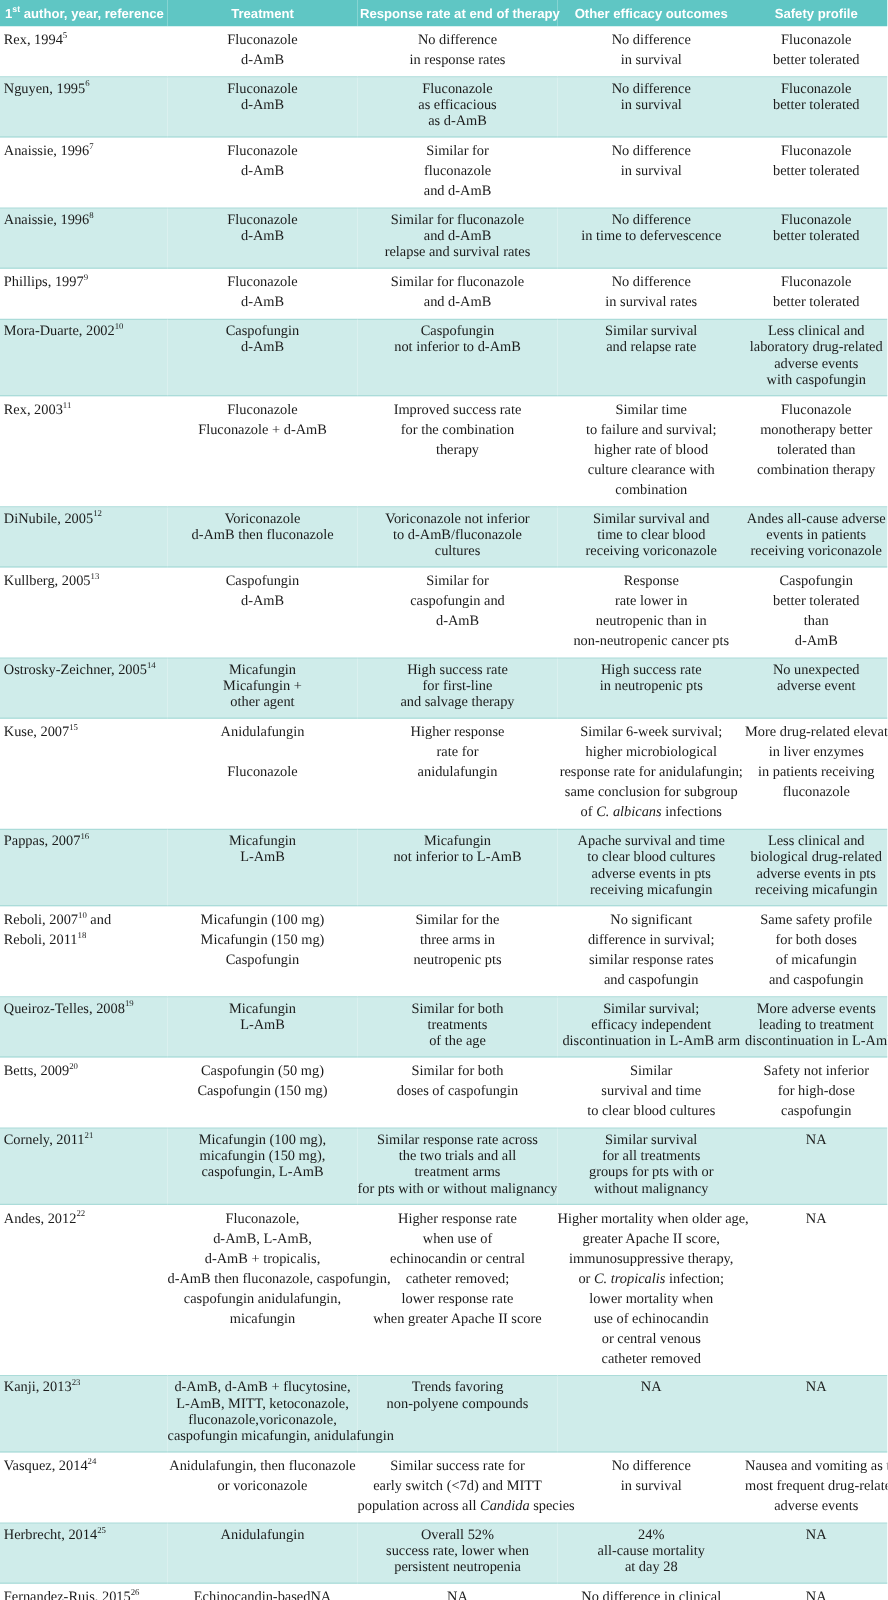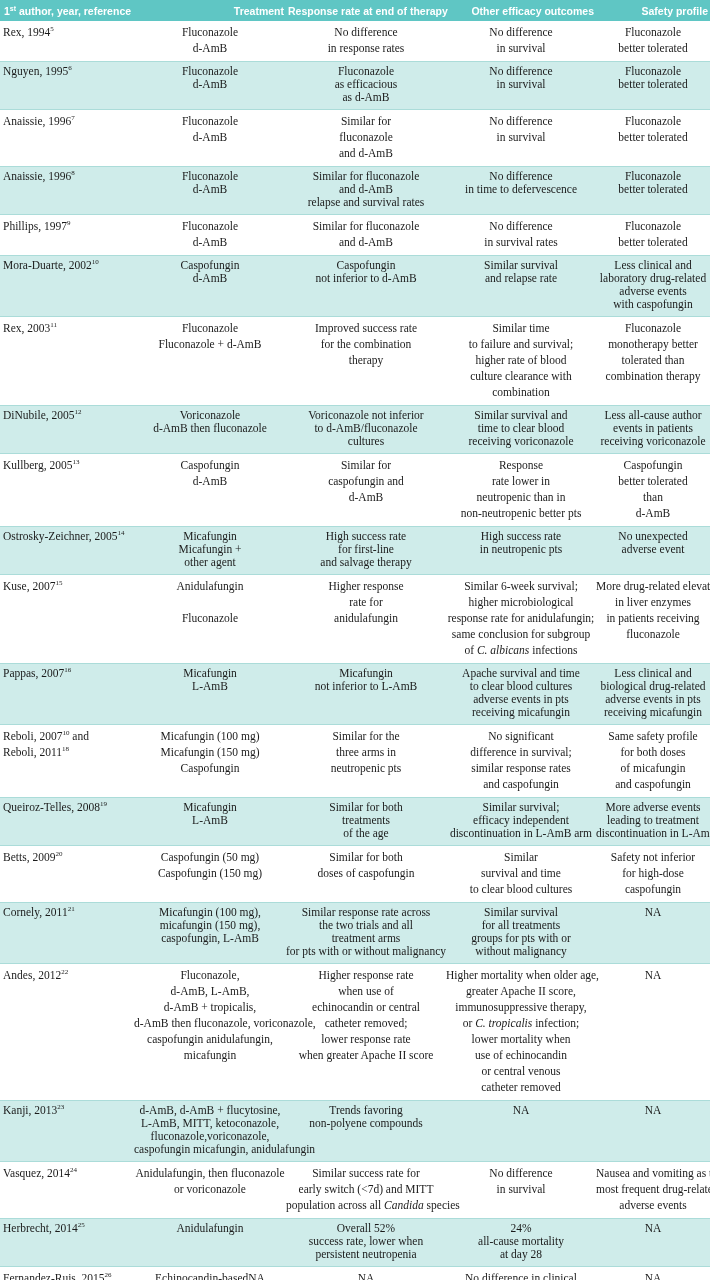--- a/index.html
+++ b/index.html
@@ -13,21 +13,21 @@
     border-collapse: collapse;
     table-layout: fixed;
   }
   #studies-table th {
     background: var(--header-bg, #5fc6c4);
     color: var(--header-text, #ffffff);
     font-family: "Liberation Sans", sans-serif;
     font-size: 10.5px;
     font-weight: bold;
     padding: 5px 2px 4px 2px;
-    text-align: right;
+    text-align: center;
     white-space: nowrap;
     overflow: visible;
     vertical-align: middle;
   }
   #studies-table th:first-child { text-align: left; padding-left: 4px; }
   #studies-table td {
     vertical-align: top;
     text-align: center;
     font-size: 11.5px;
     padding: 3px 0 5px 0;
@@ -247,21 +247,21 @@
           <div class="ln">Voriconazole not inferior</div>
           <div class="ln">to d-AmB/fluconazole</div>
           <div class="ln">cultures</div>
         </td>
         <td>
           <div class="ln">Similar survival and</div>
           <div class="ln">time to clear blood</div>
           <div class="ln">receiving voriconazole</div>
         </td>
         <td>
-          <div class="ln">Less all-cause author</div>
+          <div class="ln">Andes all-cause adverse</div>
           <div class="ln">events in patients</div>
           <div class="ln">receiving voriconazole</div>
         </td>
       </tr>
       <tr class="plain">
         <td>
           <div class="ln">Kullberg, 2005<sup>13</sup></div>
         </td>
         <td>
           <div class="ln">Caspofungin</div>
@@ -269,21 +269,21 @@
         </td>
         <td>
           <div class="ln">Similar for</div>
           <div class="ln">caspofungin and</div>
           <div class="ln">d-AmB</div>
         </td>
         <td>
           <div class="ln">Response</div>
           <div class="ln">rate lower in</div>
           <div class="ln">neutropenic than in</div>
-          <div class="ln">non-neutropenic better pts</div>
+          <div class="ln">non-neutropenic cancer pts</div>
         </td>
         <td>
           <div class="ln">Caspofungin</div>
           <div class="ln">better tolerated</div>
           <div class="ln">than</div>
           <div class="ln">d-AmB</div>
         </td>
       </tr>
       <tr class="shaded">
         <td>
@@ -462,21 +462,21 @@
         </td>
       </tr>
       <tr class="plain">
         <td>
           <div class="ln">Andes, 2012<sup>22</sup></div>
         </td>
         <td>
           <div class="ln">Fluconazole,</div>
           <div class="ln">d-AmB, L-AmB,</div>
           <div class="ln">d-AmB + tropicalis,</div>
-          <div class="ln">d-AmB then fluconazole, voriconazole,</div>
+          <div class="ln">d-AmB then fluconazole, caspofungin,</div>
           <div class="ln">caspofungin anidulafungin,</div>
           <div class="ln">micafungin</div>
         </td>
         <td>
           <div class="ln">Higher response rate</div>
           <div class="ln">when use of</div>
           <div class="ln">echinocandin or central</div>
           <div class="ln">catheter removed;</div>
           <div class="ln">lower response rate</div>
           <div class="ln">when greater Apache II score</div>

